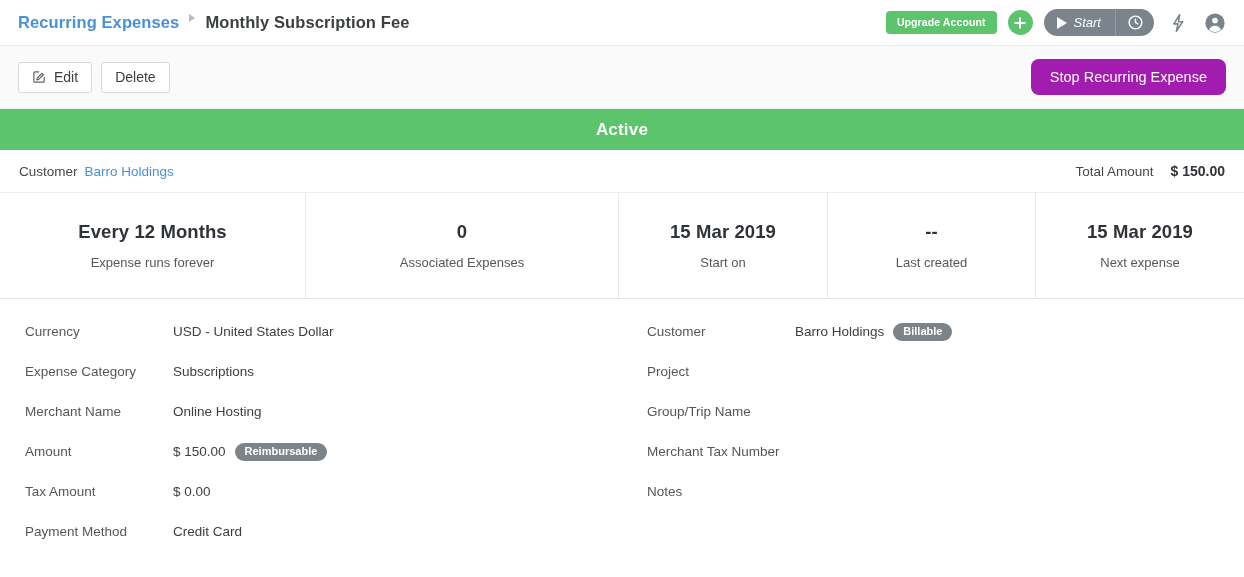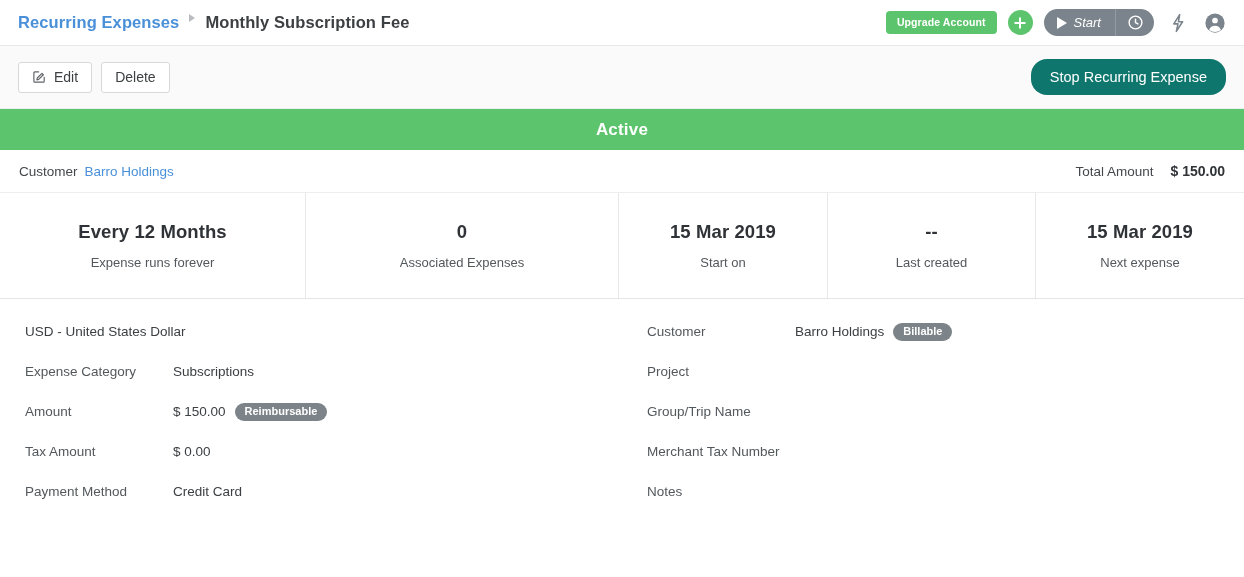--- a/index.html
+++ b/index.html
@@ -136,24 +136,24 @@
     color: #3c4043;
     cursor: pointer;
     font-family: "Liberation Sans", sans-serif;
     line-height: 1;
   }
   .btn-outline + .btn-outline { margin-left: 9px; }
   .btn-danger {
     margin-left: auto;
     height: 36px;
     padding: 0 19px;
-    background: #0f766e;
+    background: #a21caf;
     color: #ffffff;
     border: none;
-    border-radius: 16px;
+    border-radius: 8px;
     font-size: 14.5px;
     cursor: pointer;
     font-family: "Liberation Sans", sans-serif;
   }
 
   
   .status-banner {
     height: 41px;
     background: #5cc46c;
     color: #ffffff;
@@ -335,28 +335,35 @@
   <div class="stat stat-5">
     <div class="stat-value">15 Mar 2019</div>
     <div class="stat-label">Next expense</div>
   </div>
 </div>
 
 <div class="details">
 
   <div class="col">
     <div class="field">
+      <div class="f-label">Currency</div>
       <div class="f-value">
         <span>USD - United States Dollar</span>
       </div>
     </div>
     <div class="field">
       <div class="f-label">Expense Category</div>
       <div class="f-value">
         <span>Subscriptions</span>
+      </div>
+    </div>
+    <div class="field">
+      <div class="f-label">Merchant Name</div>
+      <div class="f-value">
+        <span>Online Hosting</span>
       </div>
     </div>
     <div class="field">
       <div class="f-label">Amount</div>
       <div class="f-value">
         <span>$ 150.00</span>
         <span class="pill">Reimbursable</span>
       </div>
     </div>
     <div class="field">

